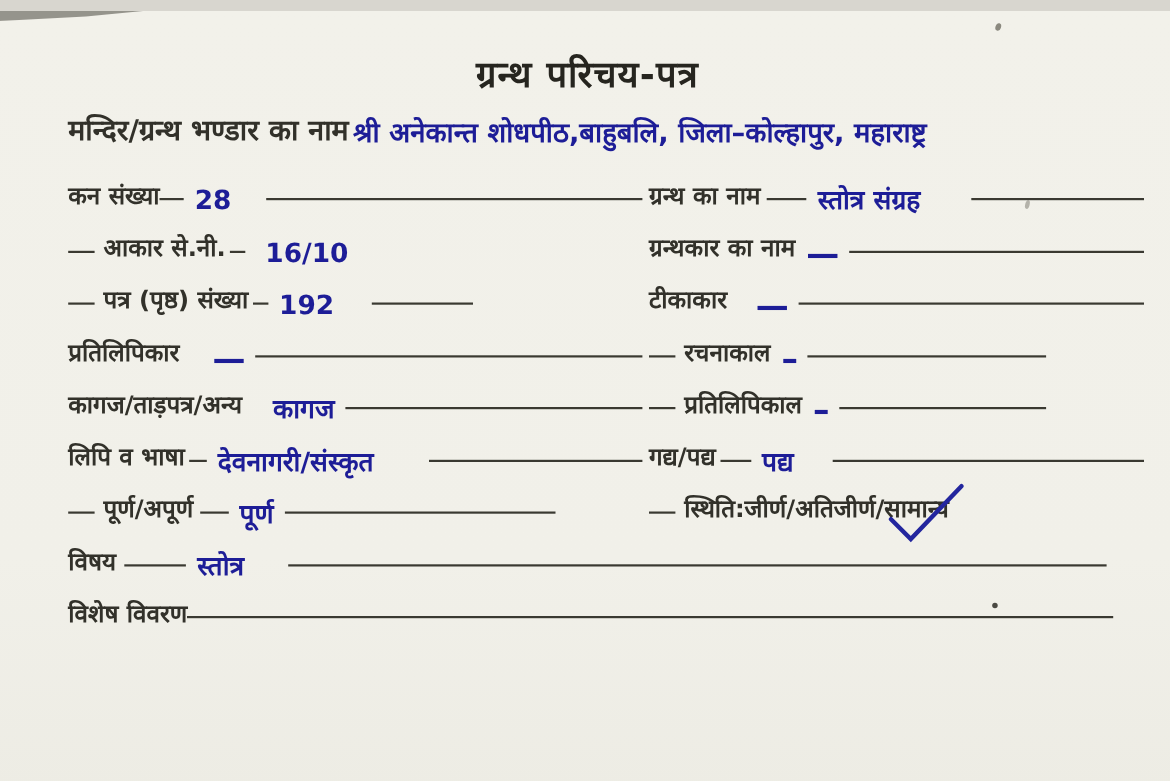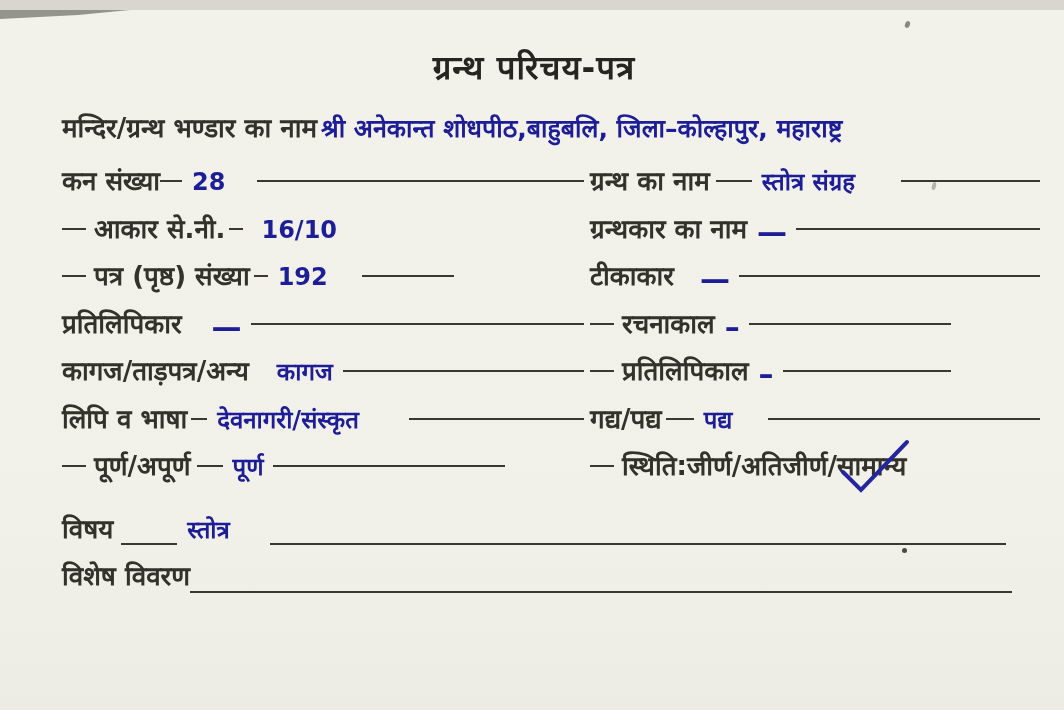--- a/index.html
+++ b/index.html
@@ -39,42 +39,42 @@
   }
   .title{
     text-align:center;
     font-size:33px;
     font-weight:700;
     color:#26251f;
     letter-spacing:1px;
     margin:0 40px 14px 0;
   }
   .repo-row{
-    display:flex;align-items:center;
+    display:flex;align-items:flex-start;
     white-space:nowrap;
     height:50px;
     margin-bottom:12px;
   }
   .repo-row .lbl{font-size:26px;}
   .repo-row .val{font-size:25px;margin-left:4px;}
 
   .grid{
     display:grid;
     grid-template-columns:528px 1fr;
   }
   .row{
     display:flex;
     align-items:flex-start;
     height:47.5px;
     white-space:nowrap;
     min-width:0;
   }
-  .row.full{grid-column:1 / -1;align-items:flex-end;}
+  .row.full{grid-column:1 / -1;}
   .lbl{
-    font-size:26px;
+    font-size:22px;
     font-weight:600;
     color:#32312a;
     line-height:1.25;
   }
   .val{
     font-size:24px;
     font-weight:700;
     color:#1d1d97;
     line-height:1.25;
     margin:2px 10px 0 10px;

